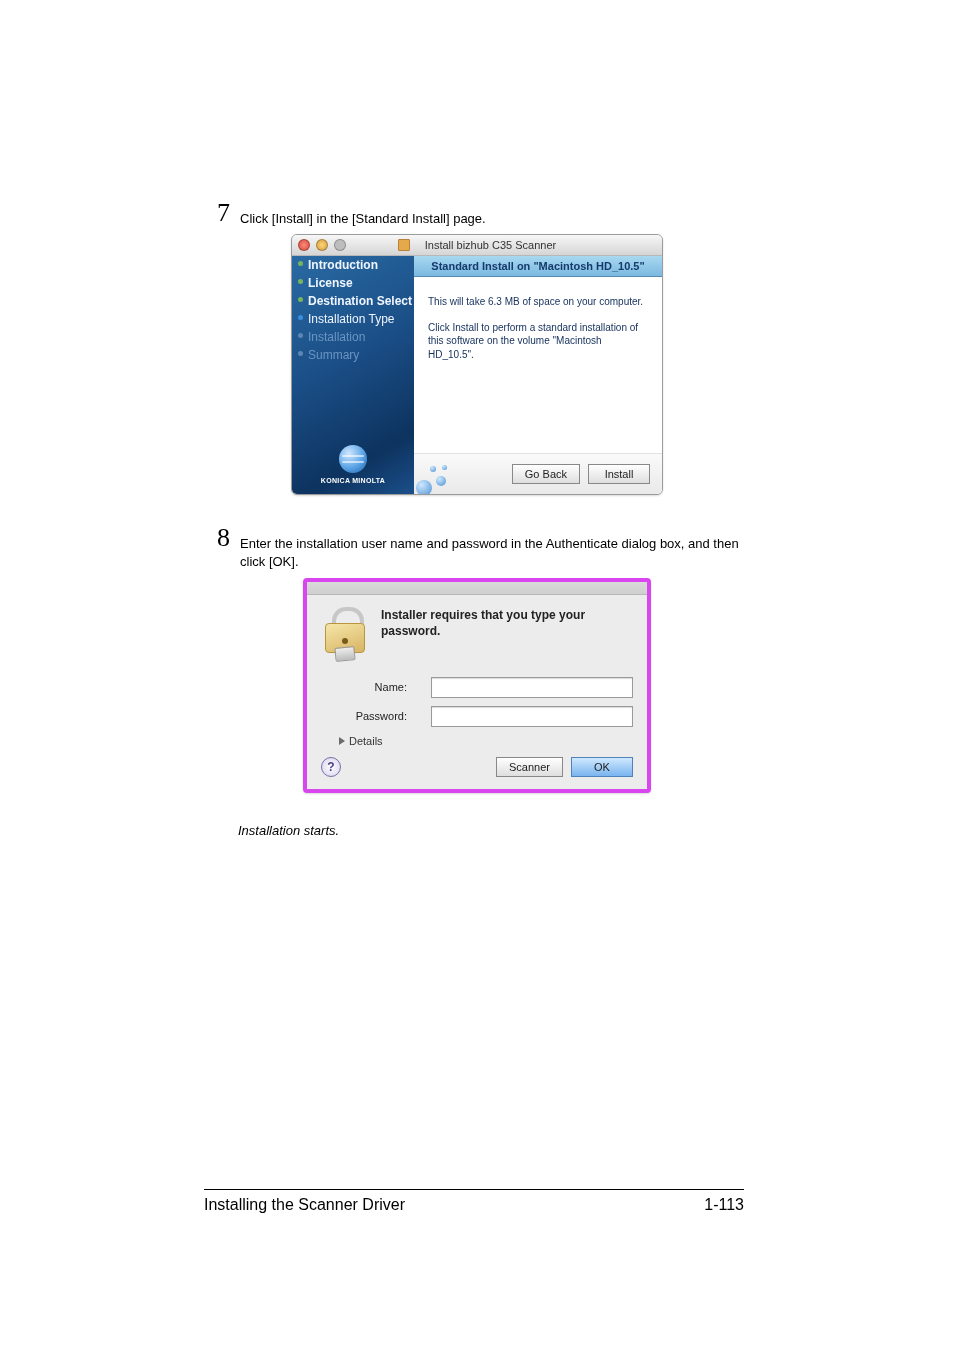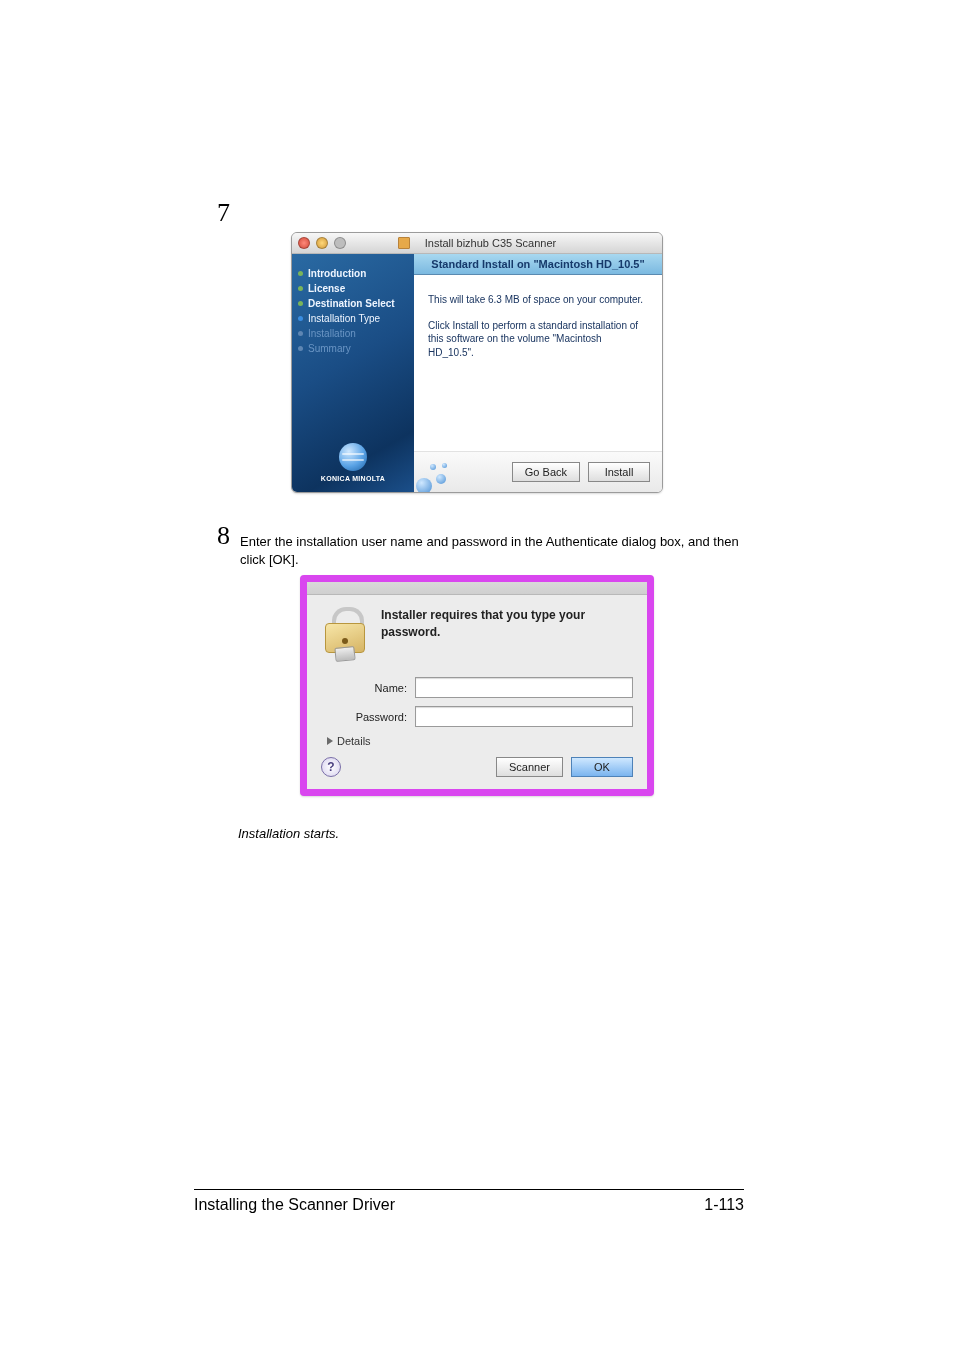--- a/index.html
+++ b/index.html
@@ -14,21 +14,21 @@
   .tbtn{width:10px;height:10px;border-radius:50%;margin-left:6px;border:1px solid rgba(0,0,0,.25)}
   .tclose{background:radial-gradient(#ff8a7a,#d24a3a)}
   .tmin {background:radial-gradient(#ffd87a,#d29a3a)}
   .tzoom{background:#bdbdbd}
   .ttl{position:absolute;left:0;right:0;text-align:center;font-size:11px;color:#333;display:flex;align-items:center;justify-content:center;gap:15px;pointer-events:none}
   .pkg{width:10px;height:10px;background:#e6a94a;border:1px solid #b8823a;border-radius:1px;display:inline-block}
   .installer-body{display:flex;height:238px}
   .sidebar{width:122px;background:linear-gradient(150deg,#2a6aa3 0%,#1a4d85 45%,#0d335f 80%,#1b4f8a 100%);position:relative;color:#e6f0fa;padding:0}
   .step-header{background:linear-gradient(#a8d8f0,#7bb9e0);color:#163a6b;font-weight:bold;font-size:11px;text-align:center;padding:4px 6px;border-bottom:1px solid #5a8ab0}
   .rightpane{flex:1;background:#fff;display:flex;flex-direction:column}
-  .navlist{list-style:none;margin:0;padding:12px 0 0 6px;font-size:10px}
+  .navlist{list-style:none;margin:0;padding:0 0 0 6px;font-size:12px}
   .navlist li{padding:2px 0 2px 10px;position:relative;color:#6a95c4}
   .navlist li::before{content:"";position:absolute;left:0;top:5px;width:5px;height:5px;border-radius:50%;background:#5e86b3}
   .navlist li.done{color:#eef5ff;font-weight:bold}
   .navlist li.done::before{background:#7ab45a}
   .navlist li.active{color:#eef5ff;font-weight:normal}
   .navlist li.active::before{background:#3a8de0}
   .logo{position:absolute;bottom:10px;left:0;right:0;text-align:center}
   .logo .globe{width:28px;height:28px;border-radius:50%;margin:0 auto 4px;background:radial-gradient(circle at 35% 30%,#cfe8ff,#5aa3e6 55%,#1a5fa3);position:relative;overflow:hidden}
   .globe::before,.globe::after{content:"";position:absolute;left:3px;right:3px;height:2px;background:rgba(255,255,255,.6);border-radius:1px}
   .globe::before{top:10px}.globe::after{top:16px}
@@ -38,49 +38,50 @@
   .bubbles{position:absolute;bottom:-6px;left:118px;width:60px;height:60px;pointer-events:none}
   .bub{position:absolute;border-radius:50%;background:radial-gradient(circle at 35% 30%,#cfe8ff,#4a8fd4)}
   .b1{width:16px;height:16px;left:6px;bottom:4px}
   .b2{width:10px;height:10px;left:26px;bottom:14px}
   .b3{width:6px;height:6px;left:20px;bottom:28px}
   .b4{width:5px;height:5px;left:32px;bottom:30px}
   .btnrow{display:flex;justify-content:flex-end;gap:8px;padding:10px 12px;border-top:1px solid #e2e2e2;background:linear-gradient(#fafafa,#e9e9e9)}
   .aquabtn{min-width:62px;height:20px;border:1px solid #888;border-radius:0;background:linear-gradient(#ffffff,#dedede);font-size:11px;font-family:"Lucida Grande",Arial,sans-serif;color:#222;cursor:pointer;padding:0 12px}
   .aquabtn.primary{background:linear-gradient(#cfe8ff,#7ab4ef);border-color:#4e82b8}
   
-  .auth{width:340px;background:#ececec;border:7px solid #d946ef;border-radius:4px;overflow:hidden;font-family:"Lucida Grande",Arial,sans-serif;box-shadow:0 1px 2px rgba(0,0,0,.15)}
+  .auth{width:340px;background:#ececec;border:4px solid #d946ef;border-radius:4px;overflow:hidden;font-family:"Lucida Grande",Arial,sans-serif;box-shadow:0 1px 2px rgba(0,0,0,.15)}
   .authstripe{height:12px;background:linear-gradient(#d9d9d9,#cfcfcf);border-bottom:1px solid #b8b8b8}
   .authbody{padding:12px 14px 12px 14px}
   .authtop{display:flex;gap:14px;align-items:flex-start;margin-bottom:18px}
   .lockicon{width:46px;height:52px;position:relative;flex-shrink:0}
   .lockbody{position:absolute;bottom:6px;left:4px;width:38px;height:28px;border-radius:4px;background:linear-gradient(160deg,#f7e6a8,#d6b464);border:1px solid #b8963e}
   .lockshackle{position:absolute;top:0;left:11px;width:24px;height:24px;border:4px solid #c7c7c7;border-bottom:none;border-radius:14px 14px 0 0;background:transparent}
   .lockkey{position:absolute;top:14px;left:16px;width:6px;height:6px;border-radius:50%;background:#7a5a1a}
   .locktag{position:absolute;bottom:-2px;left:14px;width:18px;height:12px;background:linear-gradient(#eee,#bcbcbc);border:1px solid #999;border-radius:2px;transform:rotate(-6deg)}
   .authmsg{font-weight:bold;font-size:12px;line-height:1.35;color:#222}
   .frow{display:flex;align-items:center;margin-bottom:8px}
-  .flabel{width:86px;text-align:right;font-size:11px;padding-right:8px;color:#222}
+  .flabel{width:86px;text-align:right;font-size:11px;padding-right:24px;color:#222}
   .finput{flex:1;height:19px;border:1px solid #9a9a9a;background:#fff;box-shadow:inset 0 1px 1px rgba(0,0,0,.15);font-size:11px;padding:0 4px}
-  .detrow{display:flex;align-items:center;gap:4px;font-size:11px;color:#333;margin:6px 0 10px 6px}
+  .detrow{display:flex;align-items:center;gap:4px;font-size:11px;color:#333;margin:6px 0 10px 18px}
   .tri{width:0;height:0;border-top:4px solid transparent;border-bottom:4px solid transparent;border-left:6px solid #6b6b6b}
   .authfoot{display:flex;align-items:center}
   .helpq{width:18px;height:18px;border-radius:50%;border:1px solid #7a6fa8;background:radial-gradient(#fff,#d6d0ee);color:#4a3f80;font-weight:bold;font-size:12px;display:flex;align-items:center;justify-content:center}
   .authfoot .spacer{flex:1}
   .italicnote{font-style:italic;font-size:13px;margin:14px 0 0 28px}
-  .footer{position:absolute;bottom:136px;left:194px;right:210px}
+  .footer{position:absolute;bottom:136px;left:204px;right:210px}
   .rule{border:none;border-top:1px solid #000;margin:0 0 6px 0}
   .footerrow{display:flex;justify-content:space-between;font-size:16px}
 </style>
 </head>
 <body>
 <div class="page">
 
 <div class="step">
   <div class="stepnum">7</div>
+  <div class="steptext">Click [Install] in the [Standard Install] page.</div>
 </div>
 
 <div class="figwrap">
   <div class="installer">
     <div class="titlebar">
       <span class="tbtn tclose"></span>
       <span class="tbtn tmin"></span>
       <span class="tbtn tzoom"></span>
       <div class="ttl">
         <span class="pkg"></span>

